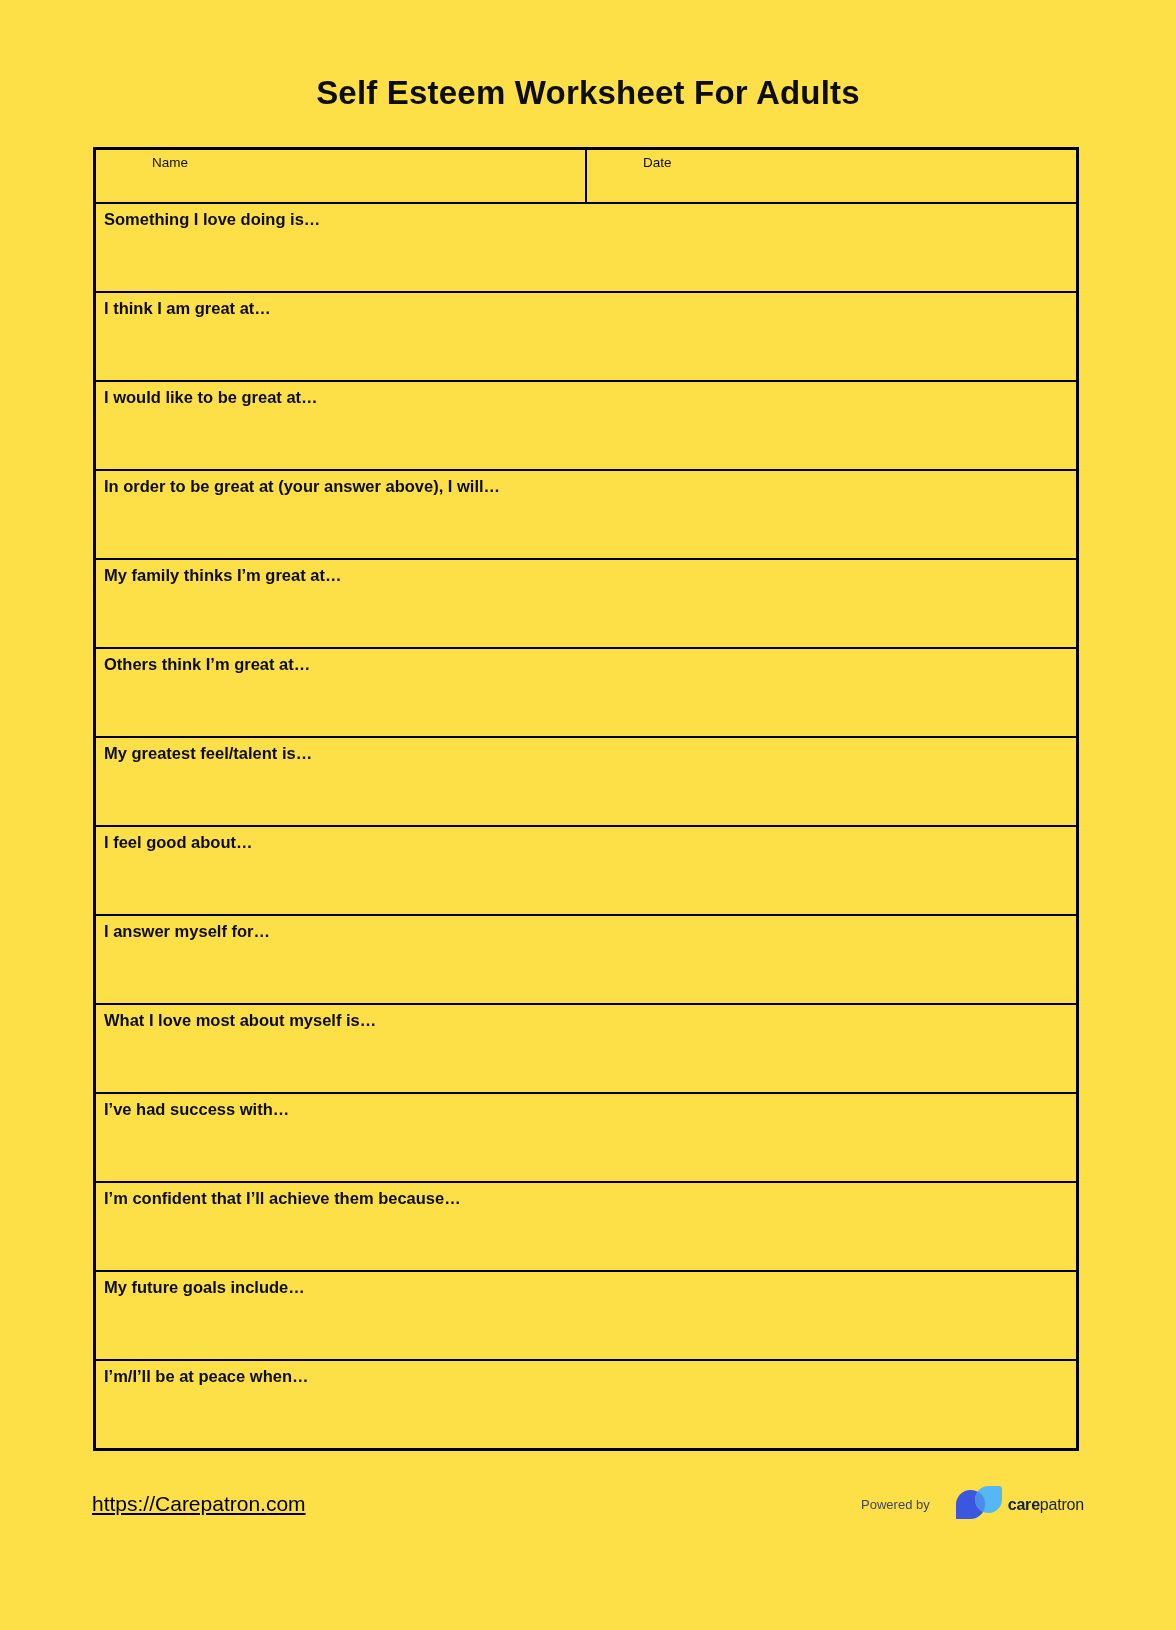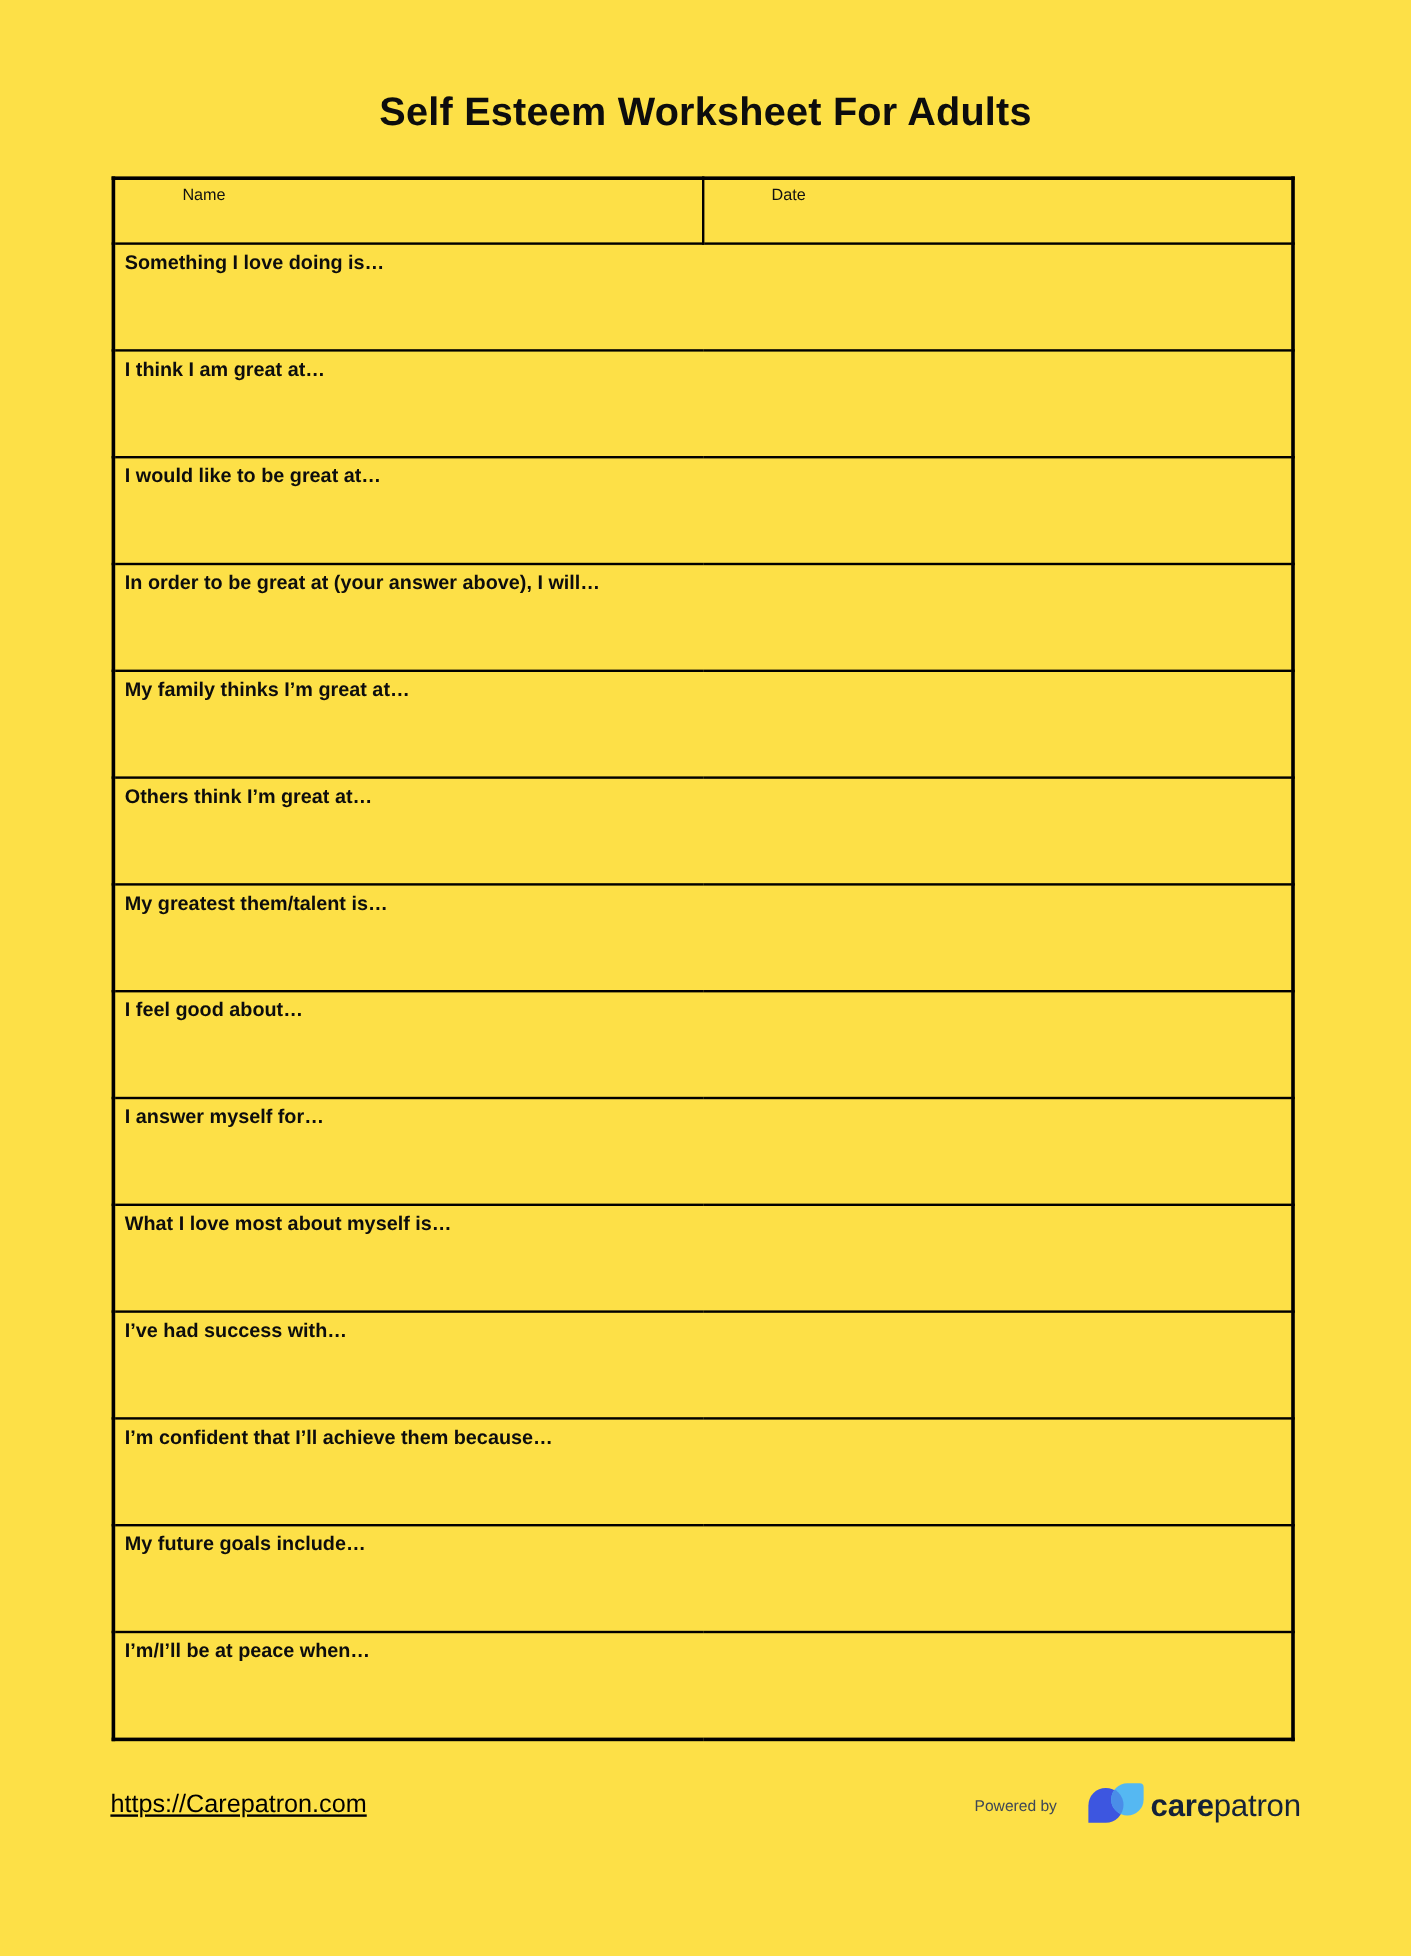--- a/index.html
+++ b/index.html
@@ -70,21 +70,21 @@
     border-radius:50% 12% 50% 50%;
   }
   .bubble-overlap {
     position:absolute; left:19px; top:0;
     width:27px; height:27px;
     background:var(--bubble-overlap, #4a8de8);
     border-radius:50% 12% 50% 50%;
     clip-path:circle(14.5px at -4px 18px);
   }
   .brand {
-    font-size:26px; color:var(--brand-text, #152238);
+    font-size:16px; color:var(--brand-text, #152238);
     letter-spacing:-0.2px;
     text-align:center;
   }
   .brand b { font-weight:bold; }
 </style>
 </head>
 <body>
 
 <div class="page">
 
@@ -125,21 +125,21 @@
           <span class="prompt">My family thinks I’m great at…</span>
         </td>
       </tr>
       <tr class="prompt-row">
         <td colspan="2">
           <span class="prompt">Others think I’m great at…</span>
         </td>
       </tr>
       <tr class="prompt-row">
         <td colspan="2">
-          <span class="prompt">My greatest them/talent is…</span>
+          <span class="prompt">My greatest feel/talent is…</span>
         </td>
       </tr>
       <tr class="prompt-row">
         <td colspan="2">
           <span class="prompt">I feel good about…</span>
         </td>
       </tr>
       <tr class="prompt-row">
         <td colspan="2">
           <span class="prompt">I answer myself for…</span>

